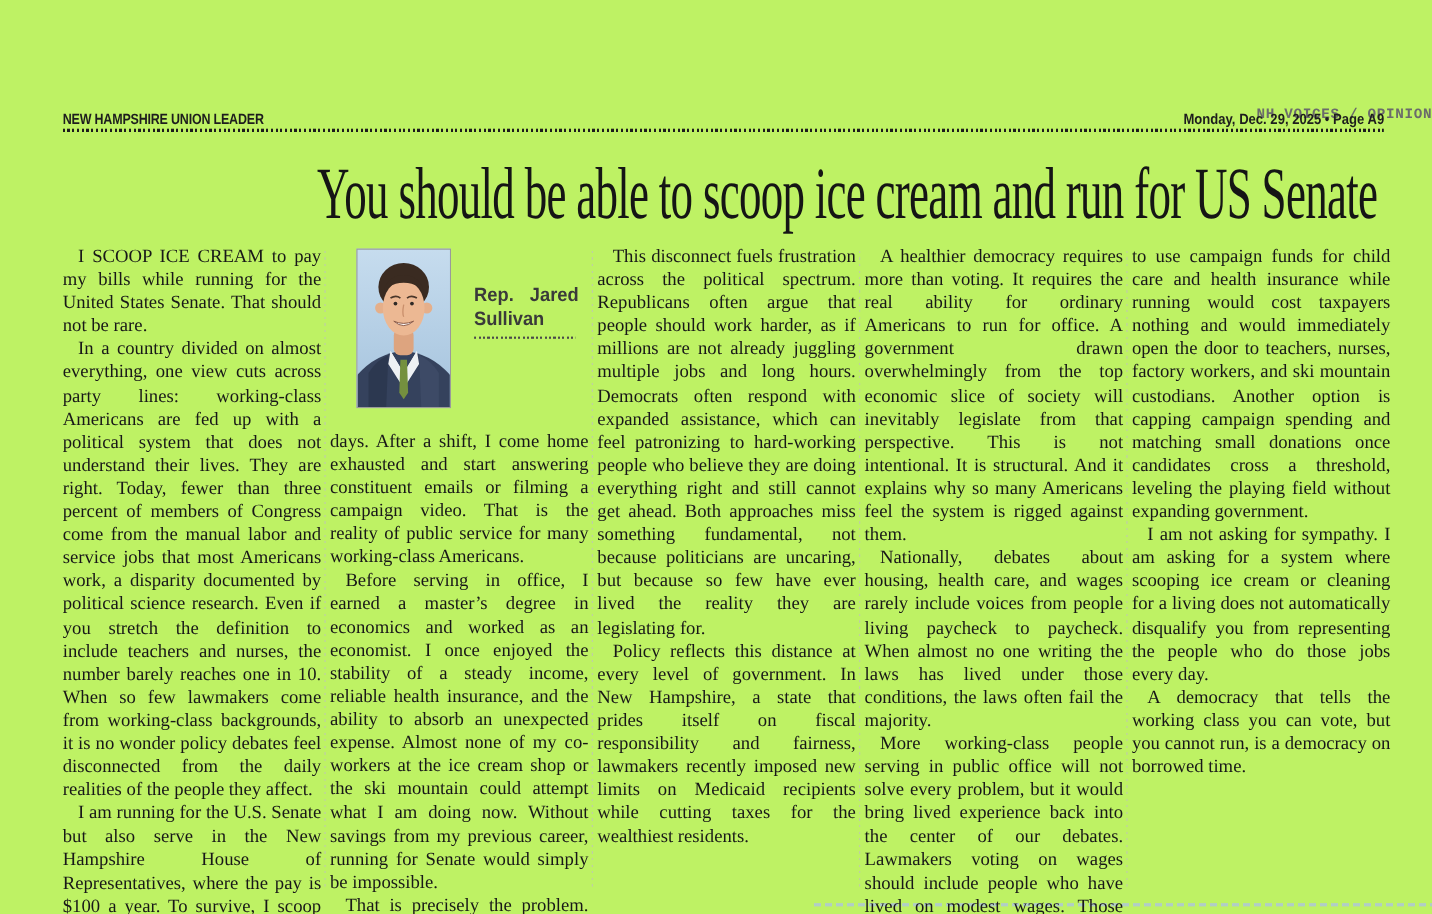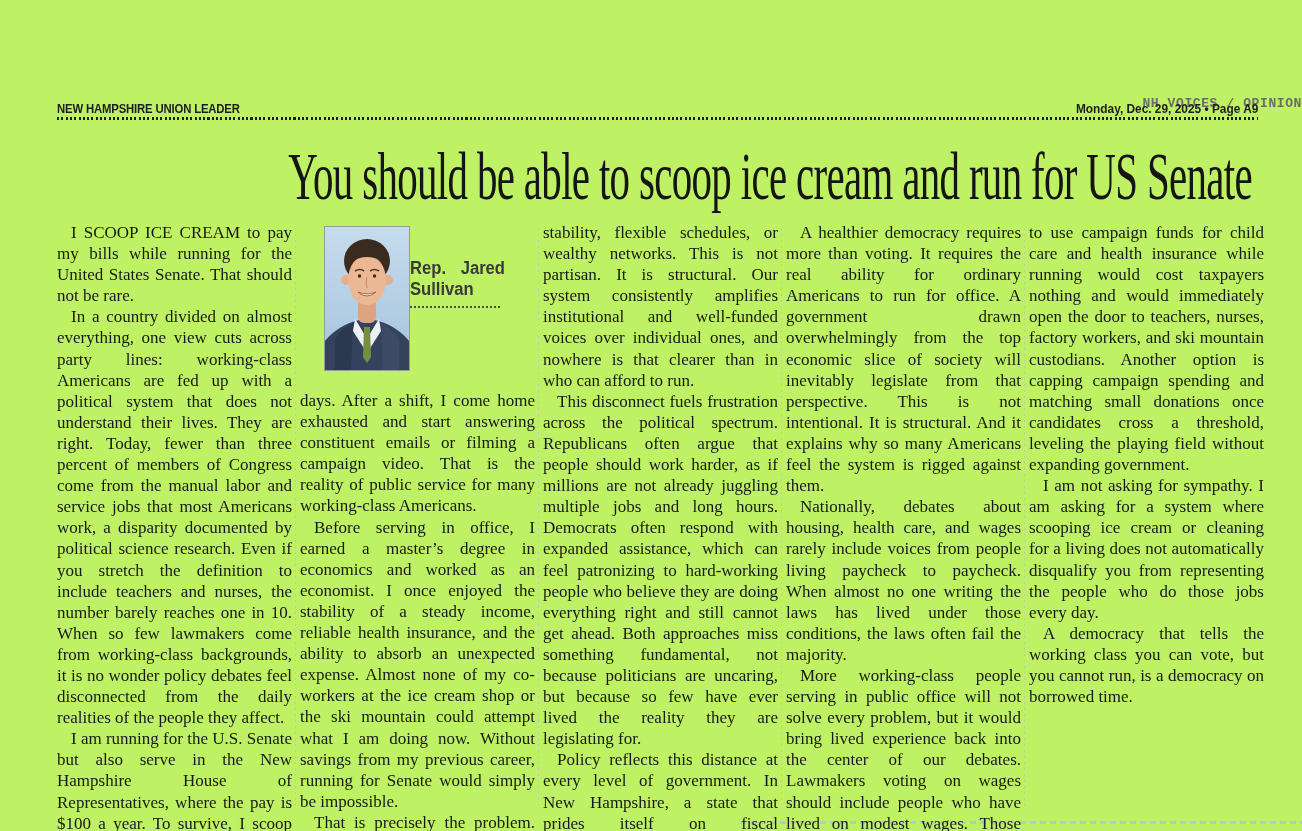--- a/index.html
+++ b/index.html
@@ -53,21 +53,21 @@
     background:repeating-linear-gradient(180deg,#bfbfbf 0 2px, transparent 2px 6px);
     opacity:.75;
   }
   
   .figure { margin:4px 0 14px 0; display:flex; height:150px; }
   .photo {
     margin-left:24px; width:86px; height:145px; flex:0 0 86px;
     border:1px solid #9a9a9a; box-sizing:border-box; overflow:hidden; background:#b8d4ea;
   }
   .photo svg { display:block; }
-  .figcap { padding-top:32px; width:100px; }
+  .figcap { margin-left:21px; padding-top:32px; width:100px; }
   .cap-name {
     font-family:"Liberation Sans", sans-serif; font-weight:700;
     font-size:17.5px; line-height:1.18; color:#3a3a3a;
     transform:scaleX(.95); transform-origin:left top;
   }
   .cap-rule {
     margin-top:7px; width:92px; height:2px;
     background:repeating-linear-gradient(90deg,#4a4a4a 0 2px, transparent 2px 4px);
   }
   
@@ -157,21 +157,20 @@
     </div>
     <div>
         <p class="para cont">days. After a shift, I come home exhausted and start answering constituent emails or filming a campaign video. That is the reality of public service for many working-class Americans.</p>
         <p class="para">Before serving in office, I earned a master’s degree in economics and worked as an economist. I once enjoyed the stability of a steady income, reliable health insurance, and the ability to absorb an unexpected expense. Almost none of my co-workers at the ice cream shop or the ski mountain could attempt what I am doing now. Without savings from my previous career, running for Senate would simply be impossible.</p>
         <p class="para">That is precisely the problem. Running for major office in America is realistically accessible only to people with financial</p>
       </div>
   </div>
 
   <div class="column" style="left:543px">
     <div>
-        <p class="para cont">stability, flexible schedules, or wealthy networks. This is not partisan. It is structural. Our system consistently amplifies institutional and well-funded voices over individual ones, and nowhere is that clearer than in who can afford to run.</p>
         <p class="para">This disconnect fuels frustration across the political spectrum. Republicans often argue that people should work harder, as if millions are not already juggling multiple jobs and long hours. Democrats often respond with expanded assistance, which can feel patronizing to hard-working people who believe they are doing everything right and still cannot get ahead. Both approaches miss something fundamental, not because politicians are uncaring, but because so few have ever lived the reality they are legislating for.</p>
         <p class="para">Policy reflects this distance at every level of government. In New Hampshire, a state that prides itself on fiscal responsibility and fairness, lawmakers recently imposed new limits on Medicaid recipients while cutting taxes for the wealthiest residents.</p>
       </div>
   </div>
 
   <div class="column" style="left:786px">
     <div>
         <p class="para">A healthier democracy requires more than voting. It requires the real ability for ordinary Americans to run for office. A government drawn overwhelmingly from the top economic slice of society will inevitably legislate from that perspective. This is not intentional. It is structural. And it explains why so many Americans feel the system is rigged against them.</p>
         <p class="para">Nationally, debates about housing, health care, and wages rarely include voices from people living paycheck to paycheck. When almost no one writing the laws has lived under those conditions, the laws often fail the majority.</p>
         <p class="para">More working-class people serving in public office will not solve every problem, but it would bring lived experience back into the center of our debates. Lawmakers voting on wages should include people who have lived on modest wages. Those debating health care should include people who have struggled to afford it. Those shaping housing policy should include people who have worried about rent.</p>

